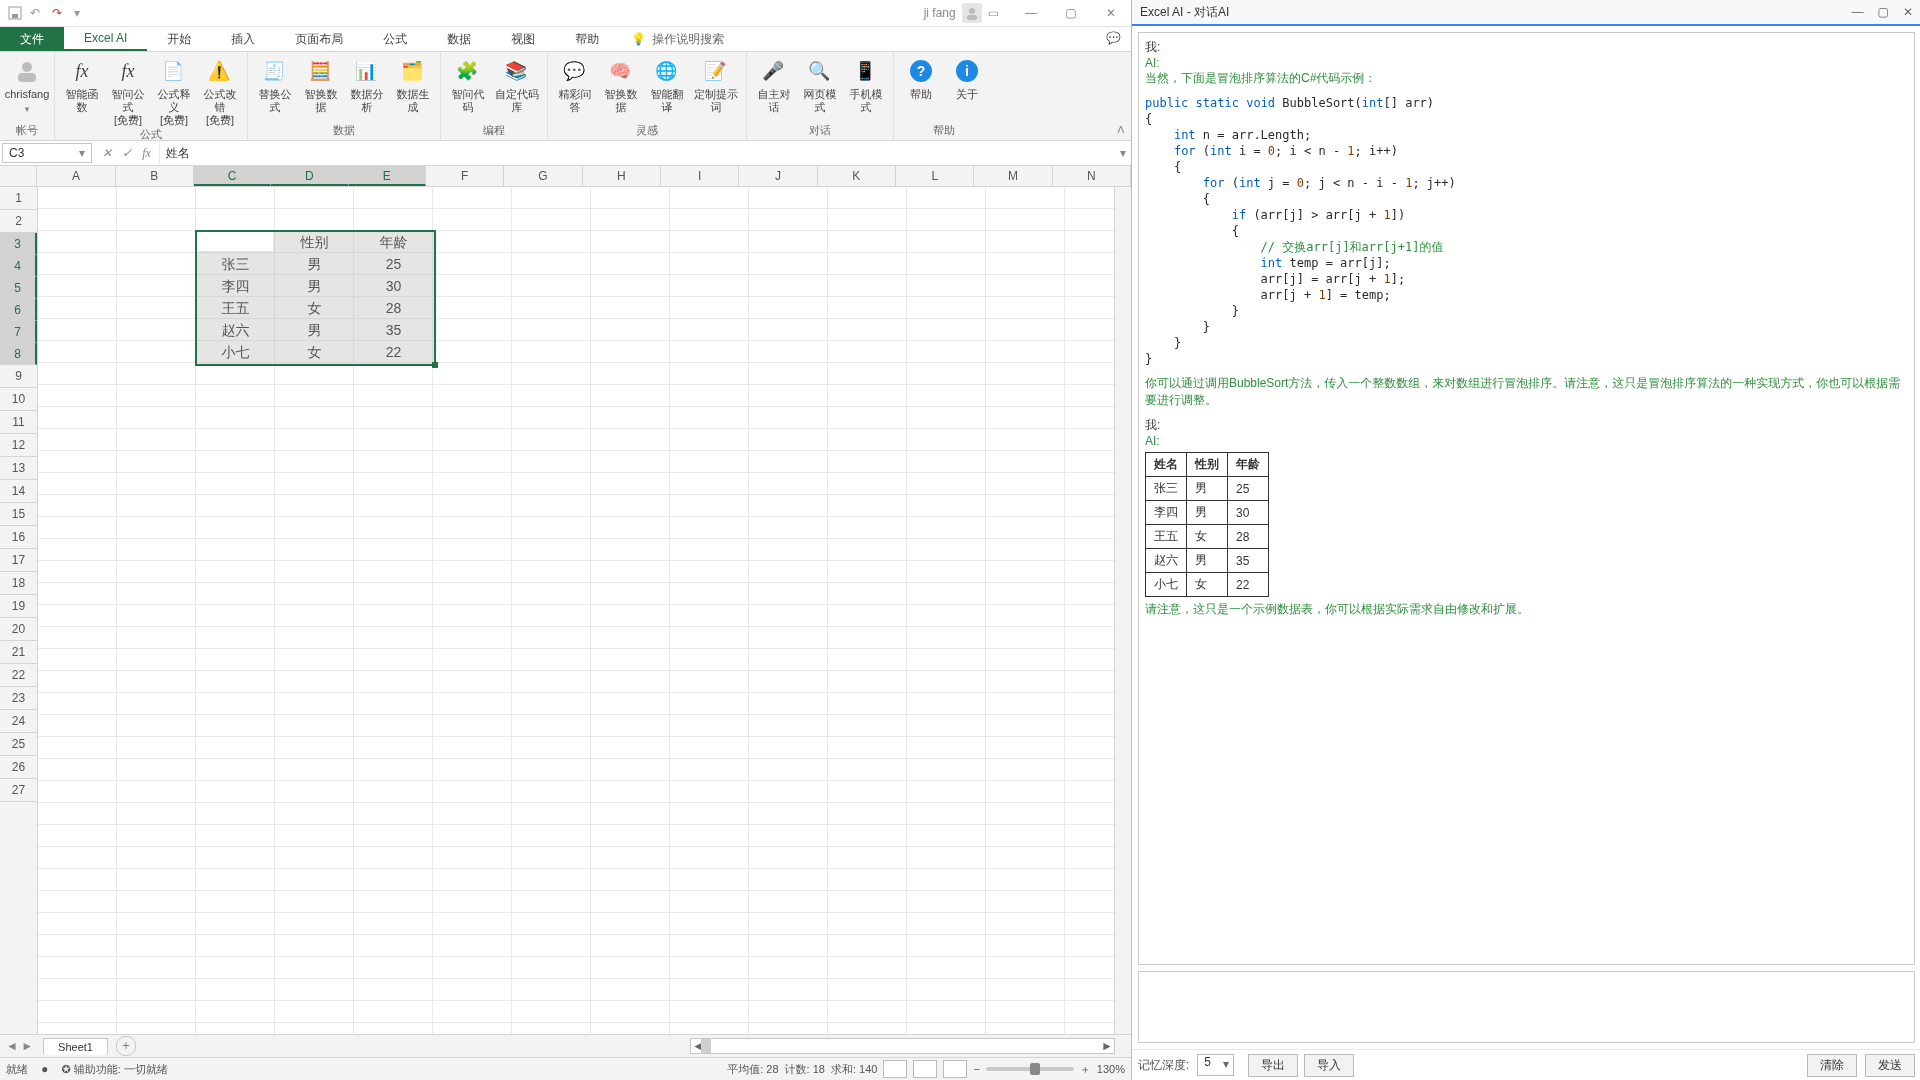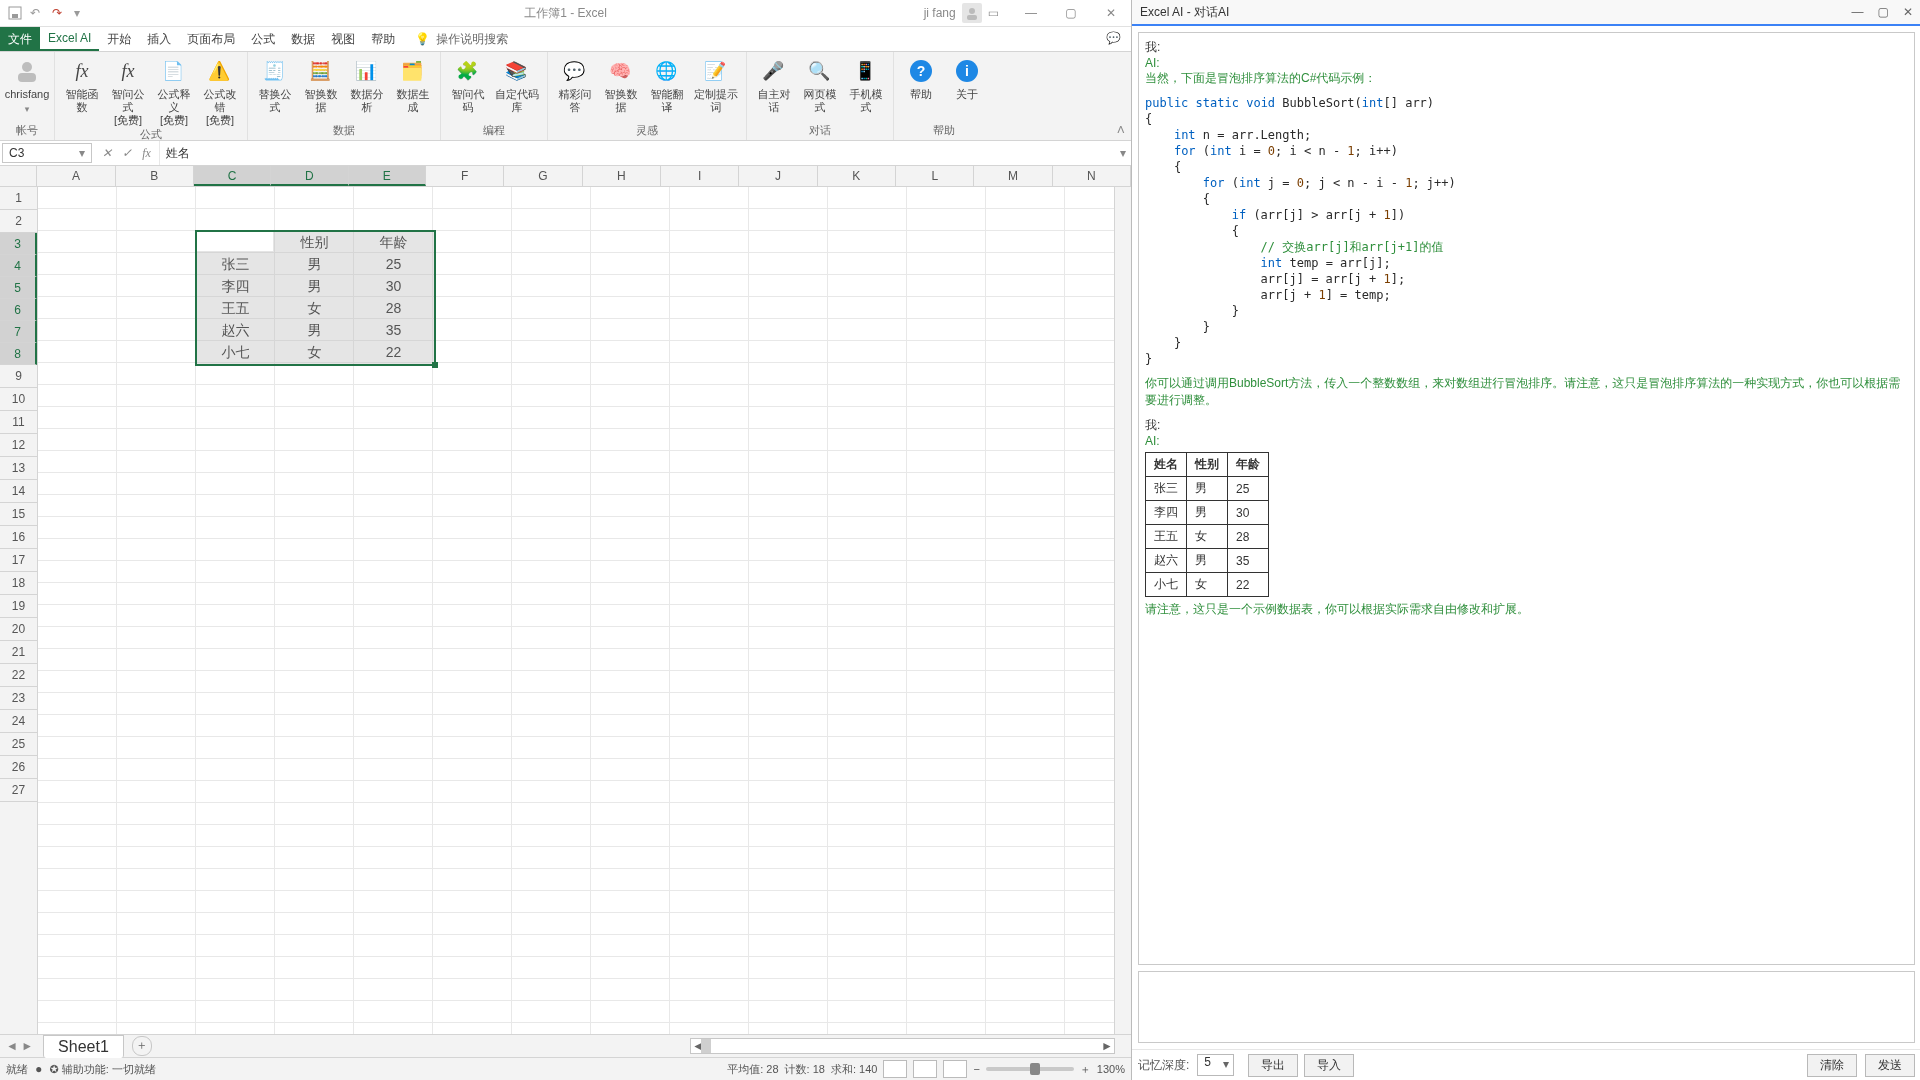--- a/index.html
+++ b/index.html
@@ -10,21 +10,21 @@
   .qat{display:flex;align-items:center;gap:8px;padding-left:8px;color:#6a6a6a}
   .qat .ico{width:14px;height:14px;display:inline-block}
   .app-title{position:absolute;left:0;right:0;text-align:center;color:#8a8a8a;pointer-events:none}
   .user-block{position:absolute;right:132px;display:flex;align-items:center;gap:6px;color:#8a8a8a}
   .avatar{width:20px;height:20px;background:#e5e5e5;border-radius:2px;display:flex;align-items:center;justify-content:center}
   .winbtns{position:absolute;right:0;display:flex}
   .winbtn{width:40px;height:26px;display:flex;align-items:center;justify-content:center;color:#888}
   .winbtn.close{color:#888}
   
   .ribbon-tabs{height:24px;display:flex;align-items:stretch;border-bottom:1px solid #d4d4d4;position:relative;background:#fff}
-  .rtab{padding:0 8px;display:flex;align-items:center;color:#444;cursor:default}
+  .rtab{padding:0 20px;display:flex;align-items:center;color:#444;cursor:default}
   .rtab.file{background:#217346;color:#fff}
   .rtab.active{color:#217346;border-bottom:2px solid #217346;background:#fff}
   .search-hint{display:flex;align-items:center;gap:6px;color:#6a6a6a;margin-left:12px}
   .ribbon-tabs .comments{position:absolute;right:10px;top:4px;color:#6a6a6a}
   
   .ribbon{height:88px;display:flex;border-bottom:1px solid #d4d4d4;background:#f3f3f3;align-items:stretch;position:relative}
   .rgroup{display:flex;flex-direction:column;border-right:1px solid #e1e1e1;padding:2px 4px 0 4px}
   .rgroup .btnrow{display:flex;flex:1;align-items:flex-start}
   .rbtn{display:flex;flex-direction:column;align-items:center;justify-content:flex-start;width:46px;padding-top:2px;text-align:center;color:#444}
   .rbtn.wider{width:52px}
@@ -54,27 +54,27 @@
     repeating-linear-gradient(to right,transparent,transparent 78px,#e8e8e8 78px,#e8e8e8 79px),
     repeating-linear-gradient(to bottom,transparent,transparent 21px,#e8e8e8 21px,#e8e8e8 22px)}
   .sel-range{position:absolute;border:2px solid #217346;background:rgba(180,180,180,.35)}
   .sel-handle{position:absolute;width:6px;height:6px;background:#217346;right:-4px;bottom:-4px}
   .active-cell{position:absolute;background:#fff}
   .dcell{position:absolute;width:79px;height:22px;line-height:22px;text-align:center;font-size:14px;color:#222}
   .vscroll{width:16px;background:#f3f3f3;border-left:1px solid #d4d4d4}
   
   .sheetbar{height:22px;border-top:1px solid #d4d4d4;display:flex;align-items:center;background:#f3f3f3;position:relative}
   .sheetnav{display:flex;gap:2px;padding:0 6px;color:#888}
-  .sheettab{background:#fff;border:1px solid #c7c7c7;border-bottom:none;padding:2px 14px;margin-left:4px;border-radius:0 0 3px 3px;font-size:16px}
+  .sheettab{background:#fff;border:1px solid #c7c7c7;border-bottom:none;padding:2px 14px;margin-left:4px;border-radius:0 0 3px 3px;font-size:11px}
   .addsheet{margin-left:8px;width:18px;height:18px;border:1px solid #c7c7c7;border-radius:9px;text-align:center;line-height:16px;color:#666}
   .hscroll{position:absolute;right:16px;left:690px;top:3px;height:14px;background:#fff;border:1px solid #c7c7c7;display:flex}
   .hscroll .thumb{position:absolute;left:10px;width:10px;top:0;bottom:0;background:#cfcfcf}
   .hscroll .arrow{width:14px;text-align:center;color:#666}
   
-  .status{height:22px;background:#f3f3f3;border-top:1px solid #d4d4d4;display:flex;align-items:center;font-size:11px;color:#555;padding:0 6px;gap:8px}
+  .status{height:22px;background:#f3f3f3;border-top:1px solid #d4d4d4;display:flex;align-items:center;font-size:11px;color:#555;padding:0 6px;gap:14px}
   .status .right{margin-left:auto;display:flex;align-items:center;gap:6px}
   .viewbtn{width:22px;height:16px;border:1px solid #bbb;background:#fff}
   .zoomslider{width:88px;height:4px;background:#c9c9c9;position:relative;border-radius:2px}
   .zoomslider .knob{position:absolute;left:50%;top:-4px;width:10px;height:12px;background:#888;border-radius:2px}
   
   .ai-title{height:24px;display:flex;align-items:center;justify-content:space-between;padding:0 8px;border-bottom:2px solid #3b82f6;background:#f8f8f8}
   .ai-title .wbtns{display:flex;gap:14px;color:#666}
   .chat{flex:1;margin:6px;border:1px solid #c9c9c9;padding:6px;overflow:auto;background:#fff}
   .u-label{color:#3a3a3a}
   .u-msg{color:#3a3a3a;margin-bottom:8px}
@@ -106,21 +106,20 @@
       <span class="ico">
           <svg width="14" height="14">
             <rect x="1" y="1" width="12" height="12" fill="none" stroke="#9a9a9a"></rect>
             <rect x="4" y="8" width="6" height="4" fill="#9a9a9a"></rect>
           </svg>
         </span>
       <span class="ico" style="color:#9a9a9a">↶</span>
       <span class="ico" style="color:#c04030">↷</span>
       <span class="ico" style="color:#9a9a9a">▾</span>
     </div>
-    <div class="app-title">工作簿1 - Excel</div>
     <div class="user-block">
       <span>ji fang</span>
       <span class="avatar">
           <svg width="14" height="14">
             <circle cx="7" cy="5" r="3" fill="#bbb"></circle>
             <rect x="2" y="9" width="10" height="5" rx="2" fill="#bbb"></rect>
           </svg>
         </span>
       <span>▭</span>
     </div>

